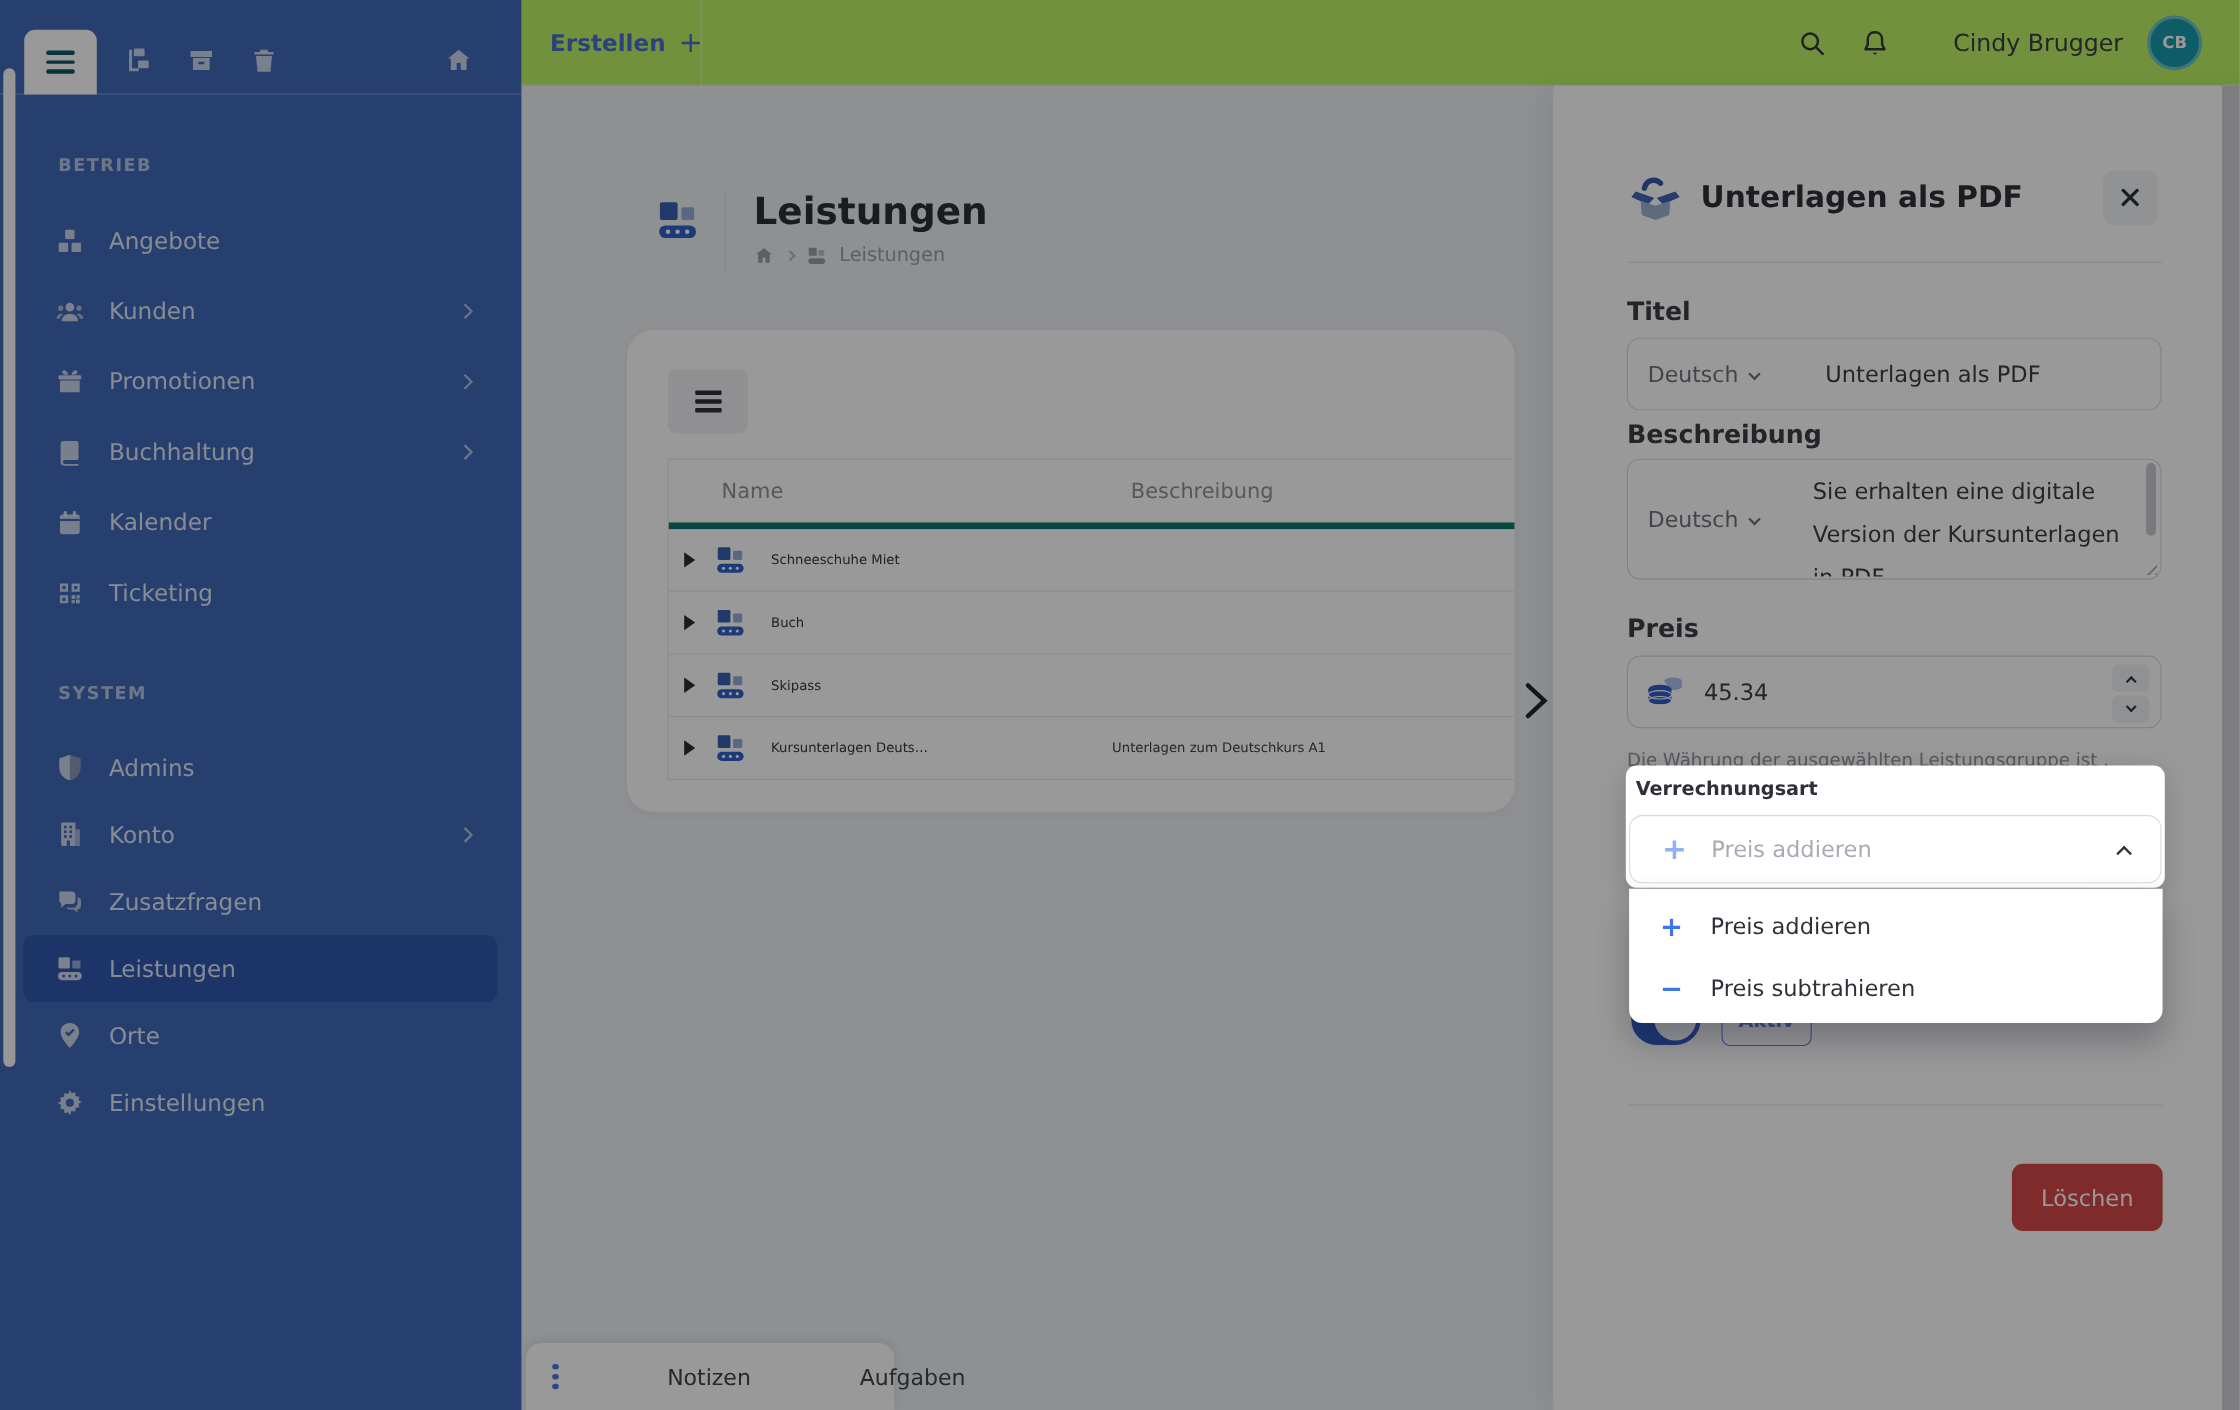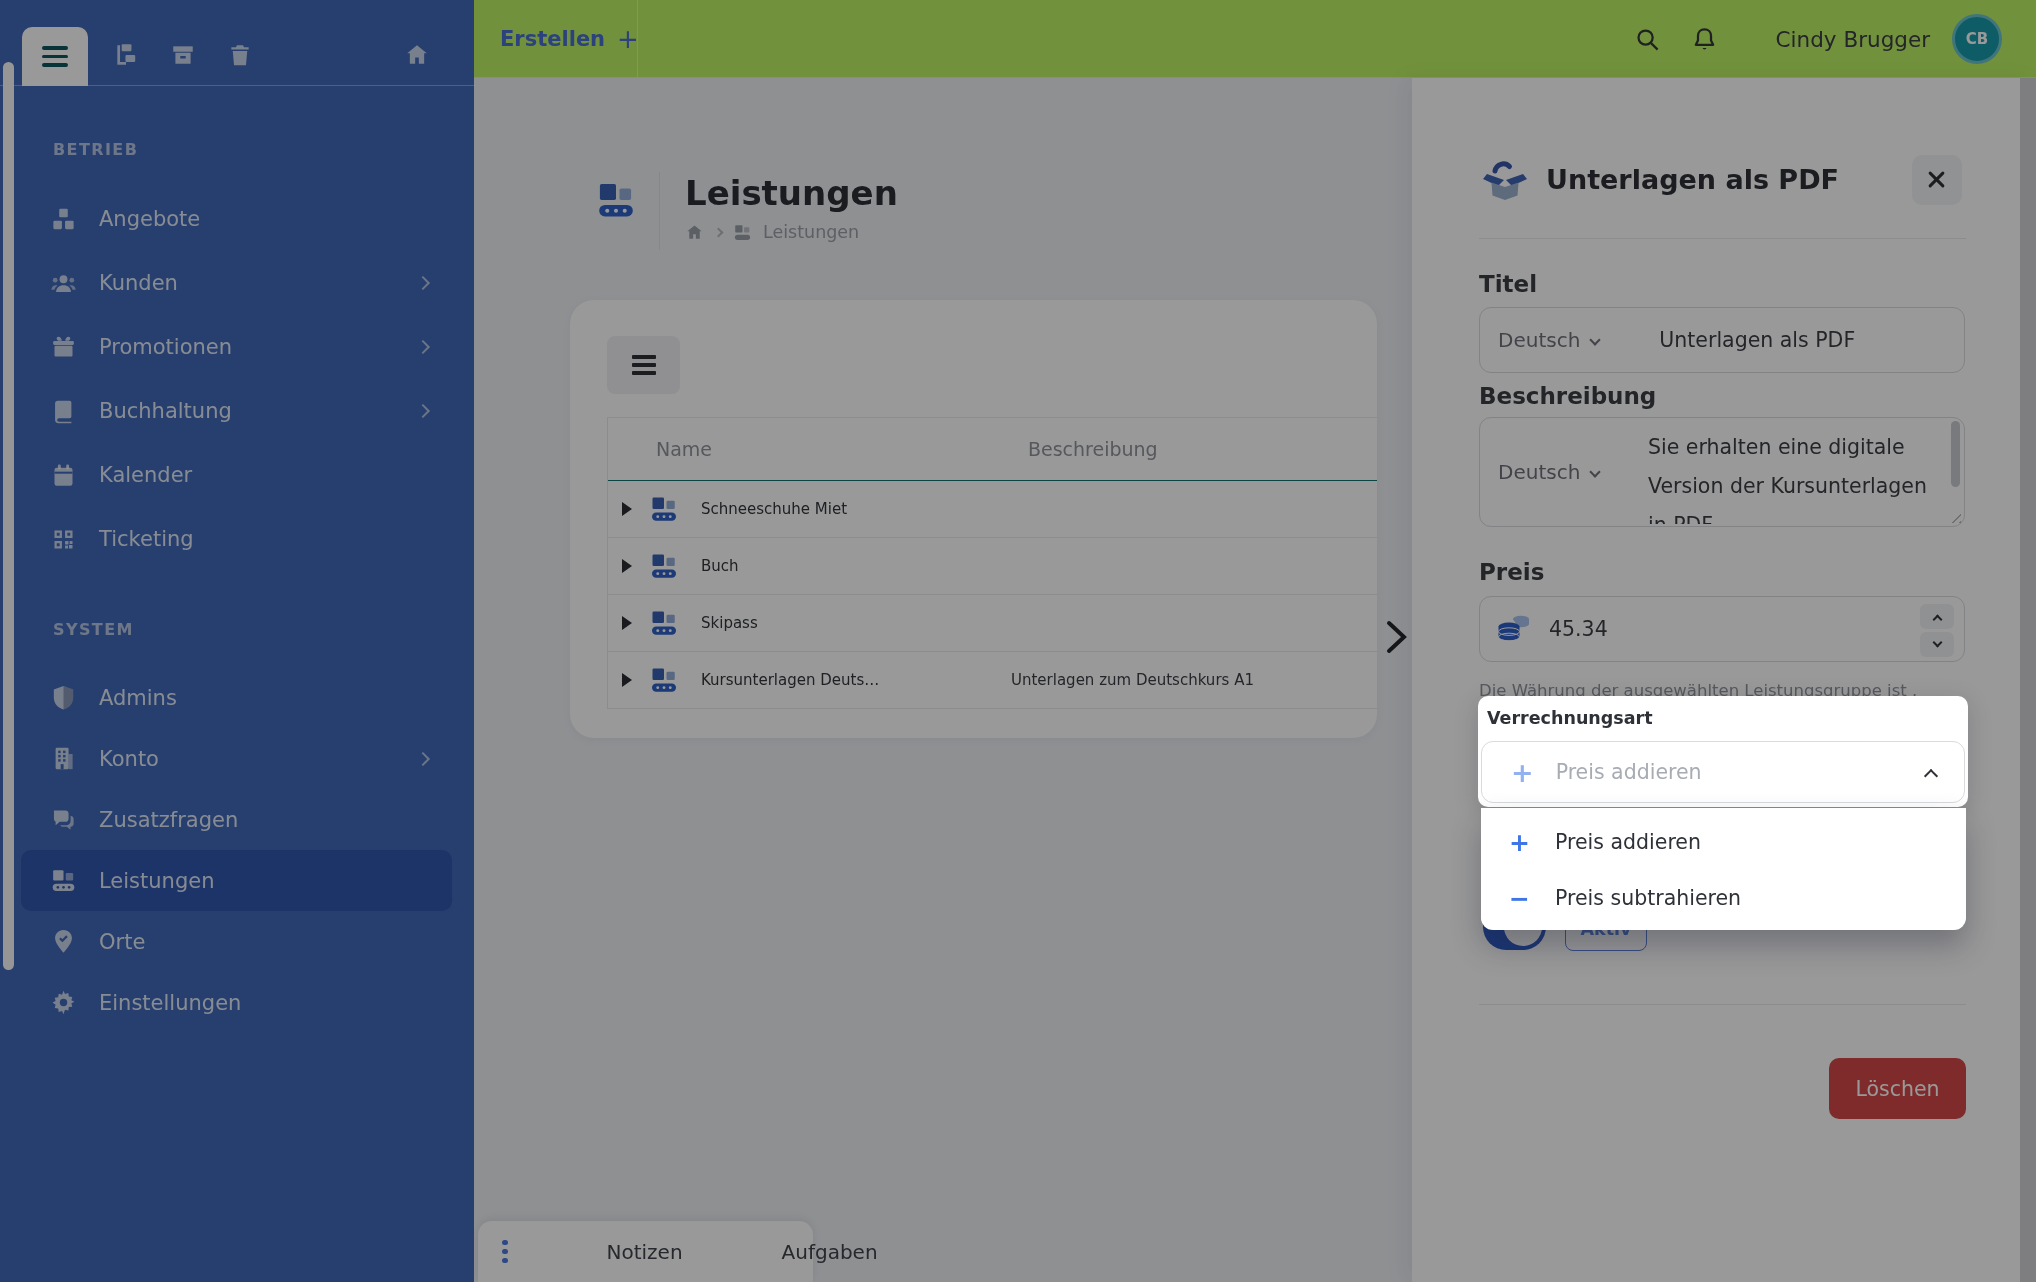--- a/index.html
+++ b/index.html
@@ -41,24 +41,24 @@
   .page-head-icon { left:595px; top:178px; width:42px; height:44px; }
   .head-vline { left:659px; top:172px; width:1px; height:78px; background:#dfe1e6; }
   .page-title { left:685px; top:173px; font-size:34px; font-weight:600; color:#2c2f36; }
   .breadcrumb { left:685px; top:222px; display:flex; align-items:center; gap:11px; color:#9aa0a8; font-size:17.5px; }
   .bc-chev { width:7px; height:7px; border-right:2px solid #b6bac2; border-bottom:2px solid #b6bac2; transform:rotate(-45deg); }
 
   .card { left:570px; top:300px; width:807px; height:438px; background:#ffffff; border-radius:24px; overflow:hidden; box-shadow:0 2px 10px rgba(40,50,80,0.05); }
   .card-burger { position:absolute; left:37px; top:36px; width:73px; height:58px; background:#f0f0f3; border:none; border-radius:8px; cursor:pointer; display:flex; flex-direction:column; align-items:center; justify-content:center; gap:4.5px; }
   .card-burger span { width:24px; height:3.5px; background:#2e3136; border-radius:1px; }
   .table { position:absolute; left:37px; top:117px; right:0; border-left:1px solid #e9eaee; border-top:1px solid #e9eaee; }
-  .t-header { height:63px; display:flex; align-items:center; border-bottom:1px solid #0f766e; color:#8f939b; font-size:19px; position:relative; }
+  .t-header { height:63px; display:flex; align-items:center; border-bottom:6px solid #0f766e; color:#8f939b; font-size:19px; position:relative; }
   .t-col-name { margin-left:48px; }
   .t-col-desc { position:absolute; left:420px; }
-  .t-row { height:57px; display:flex; align-items:center; border-bottom:1px solid #e9eaee; position:relative; color:#33363d; font-size:15px; cursor:pointer; }
+  .t-row { height:57px; display:flex; align-items:center; border-bottom:1px solid #e9eaee; position:relative; color:#33363d; font-size:12px; cursor:pointer; }
   .t-caret { margin-left:14px; width:0; height:0; border-top:7px solid transparent; border-bottom:7px solid transparent; border-left:10px solid #2a2d33; }
   .row-icon { width:30px; height:30px; margin-left:17px; }
   .row-name { margin-left:22px; }
   .row-desc { position:absolute; left:403px; color:#3c3f46; }
 
   .expander { left:1381px; top:616px; width:30px; height:44px; background:none; border:none; cursor:pointer; }
 
   .bottom-bar { left:478px; top:1221px; width:335px; height:61px; background:#ffffff; border-radius:14px 14px 0 0; box-shadow:0 -2px 10px rgba(0,0,0,0.08); display:flex; align-items:center;gap:28px; }
   .kebab { margin-left:24px; display:flex; flex-direction:column; gap:3.5px; cursor:pointer; background:none; border:none; }
   .kebab span { width:5.5px; height:5.5px; border-radius:50%; background:#4e79e0; }

